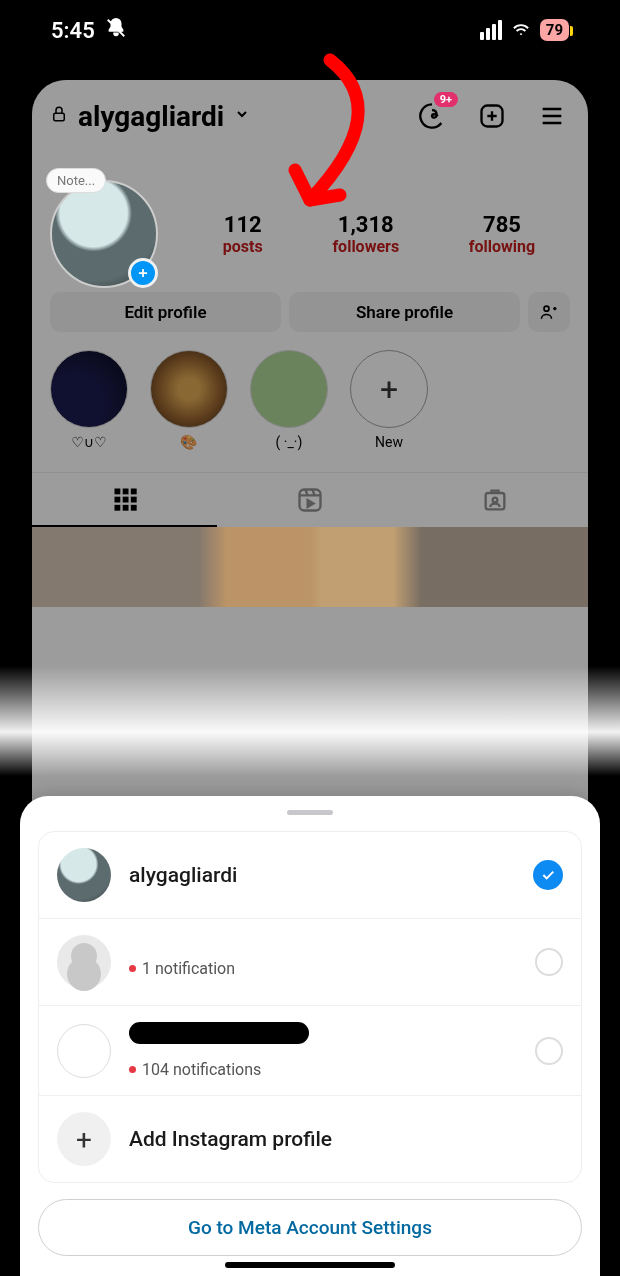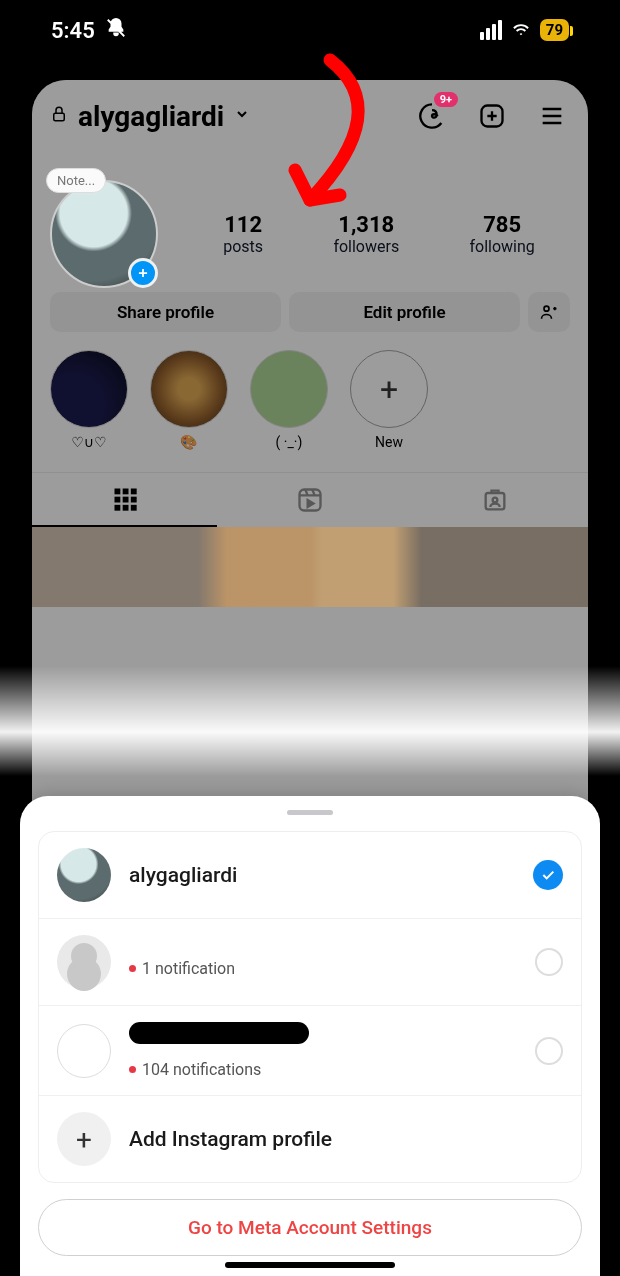--- a/index.html
+++ b/index.html
@@ -9,21 +9,21 @@
   .status-bar { position: absolute; top: 0; left: 0; right: 0; height: 60px; display: flex; align-items: center; justify-content: space-between; padding: 0 51px; color: #fff; z-index: 100; }
   .status-left { display: flex; align-items: center; gap: 10px; font-size: 22px; font-weight: 600; }
   .status-right { display: flex; align-items: center; gap: 8px; }
   .signal-bars { display: flex; align-items: flex-end; gap: 2px; }
   .signal-bars span { width: 4px; background: #fff; border-radius: 1px; }
   .signal-bars span:nth-child(1){height:8px}
   .signal-bars span:nth-child(2){height:12px}
   .signal-bars span:nth-child(3){height:16px}
   .signal-bars span:nth-child(4){height:20px}
   .wifi-icon svg { width: 22px; height: 22px; fill: #fff; }
-  .battery { display: flex; align-items: center; background: #eab308; border-radius: 7px; padding: 2px 6px; font-size: 15px; font-weight: 700; color: #000; position: relative; }
+  .battery { display: flex; align-items: center; background: #fca5a5; border-radius: 7px; padding: 2px 6px; font-size: 15px; font-weight: 700; color: #000; position: relative; }
   .battery::after { content: ''; position: absolute; right: -4px; top: 7px; width: 3px; height: 10px; background: #ffd60a; border-radius: 0 2px 2px 0; }
   .bell-off svg { width: 22px; height: 22px; fill: #fff; }
 
   
   .app-frame { position: absolute; top: 80px; left: 32px; right: 32px; bottom: 0; background: #f0f0f0; border-radius: 34px; overflow: hidden; }
 
   
   .profile-header { display: flex; align-items: center; padding: 18px 18px 10px 18px; gap: 10px; }
   .lock-icon svg { width: 18px; height: 18px; }
   .username-title { font-size: 28px; font-weight: 700; }
@@ -36,21 +36,21 @@
 
   
   .stats-row { display: flex; padding: 8px 18px 4px; gap: 30px; margin-top: 28px; }
   .avatar-wrap { position: relative; width: 108px; height: 108px; }
   .avatar-img { width: 108px; height: 108px; border-radius: 50%; background: radial-gradient(circle at 40% 30%, #d7e8e8 0 35%, #5c6b6e 40% 70%, #2a3030 100%); border: 2px solid #ccc; }
   .note-bubble { position: absolute; top: -12px; left: -4px; background: #fafafa; border-radius: 14px; padding: 4px 10px; font-size: 13px; color: #777; border:1px solid #ddd; }
   .add-story { position: absolute; bottom: 0; right: 0; width: 30px; height: 30px; border-radius: 50%; background: #0095f6; border: 3px solid #f0f0f0; color: #fff; display:flex;align-items:center;justify-content:center; }
   .stats { flex: 1; display: flex; justify-content: space-around; align-items: center; }
   .stat { text-align: center; }
   .stat-num { font-size: 22px; font-weight: 700; }
-  .stat-label { font-size: 16px; color: #0f172a; }
+  .stat-label { font-size: 16px; color: #b91c1c; font-weight: bold; }
 
   
   .bio { padding: 8px 18px 12px; }
   .bio-name-row { font-size: 17px; display:flex; gap:6px; }
   .bio-name { font-weight: 600; }
   .bio-pronouns { color: #888; }
   .bio-text { font-size: 17px; margin-top: 2px; }
 
   
   .action-row { display: flex; gap: 8px; padding: 0 18px; }
@@ -101,21 +101,21 @@
   .acct-info { flex: 1; }
   .acct-name { font-size: 21px; font-weight: 500; color: #1a1a1a; }
   .acct-name.redacted { display:inline-block; width: 180px; height: 22px; background: #000; border-radius: 12px; }
   .acct-notif { font-size: 16px; color: #555; margin-top: 12px; display:flex;align-items:center;gap:6px; }
   .red-dot { width: 7px; height: 7px; background: #e63946; border-radius: 50%; display:inline-block; }
   .check-badge { width: 30px; height: 30px; background: #0d8bf2; border-radius: 50%; display:flex;align-items:center;justify-content:center; }
   .check-badge svg { width: 16px; height: 16px; stroke: #fff; stroke-width: 3; fill: none; }
   .radio-empty { width: 28px; height: 28px; border: 2px solid #ddd; border-radius: 50%; }
   .add-av { width: 54px; height: 54px; border-radius: 50%; background: #f0f0f0; display:flex;align-items:center;justify-content:center; font-size: 28px; color:#333; flex-shrink:0; }
 
-  .meta-btn { margin: 0 18px; border: 1px solid #d0d0d0; border-radius: 30px; padding: 16px 0; text-align: center; font-size: 19px; font-weight: 500; color: #ef4444; }
+  .meta-btn { margin: 0 18px; border: 1px solid #d0d0d0; border-radius: 30px; padding: 16px 0; text-align: center; font-size: 19px; font-weight: 500; color: #0369a1; }
 
   .home-indicator { position: absolute; bottom: 8px; left: 50%; transform: translateX(-50%); width: 170px; height: 6px; background: #000; border-radius: 4px; z-index: 300; }
 </style>
 </head>
 <body>
 
 <div class="status-bar">
   <div class="status-left">
     <span>5:45</span>
     <span class="bell-off">
@@ -199,22 +199,22 @@
       </div>
       <div class="stat">
         <div class="stat-num">785</div>
         <div class="stat-label">following</div>
       </div>
     </div>
   </div>
 
 
   <div class="action-row">
+    <div class="pill-btn">Edit profile</div>
     <div class="pill-btn">Share profile</div>
-    <div class="pill-btn">Edit profile</div>
     <div class="discover-btn">
       <svg viewBox="0 0 24 24" fill="none" stroke="#000" stroke-width="2">
           <circle cx="9" cy="8" r="3"></circle>
           <path d="M3 20c0-3 3-5 6-5s6 2 6 5M17 8h4M19 6v4"></path>
         </svg>
     </div>
   </div>
 
   <div class="highlights">
     <div class="highlight hl0">

